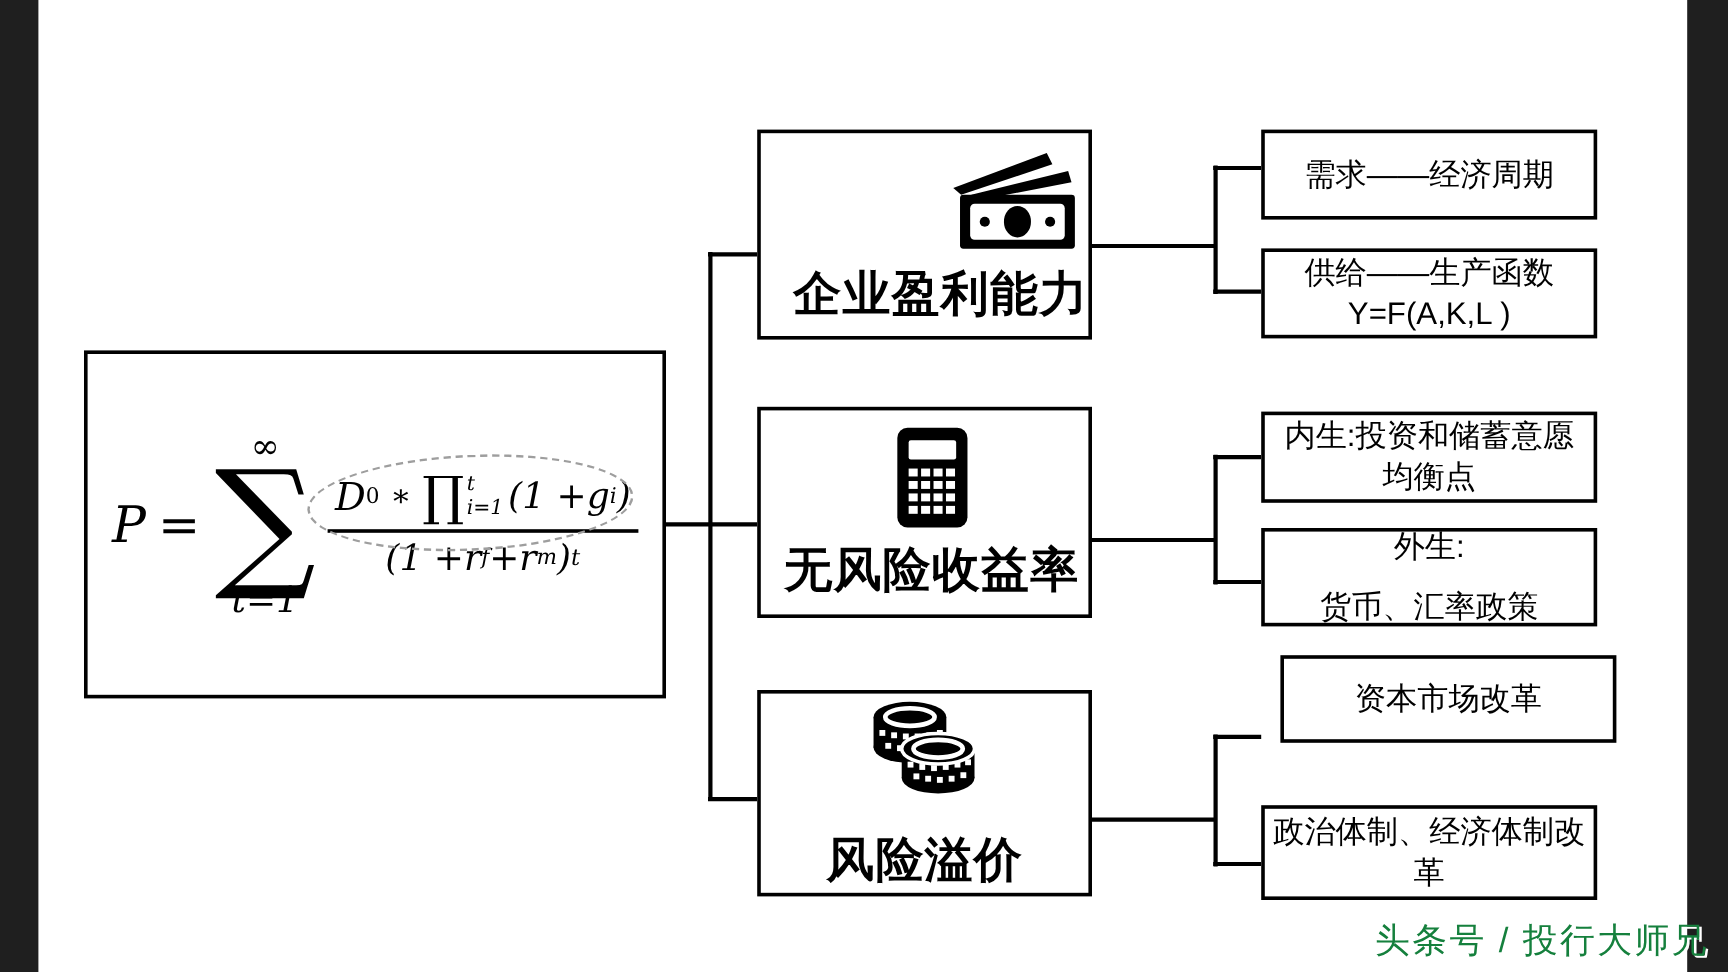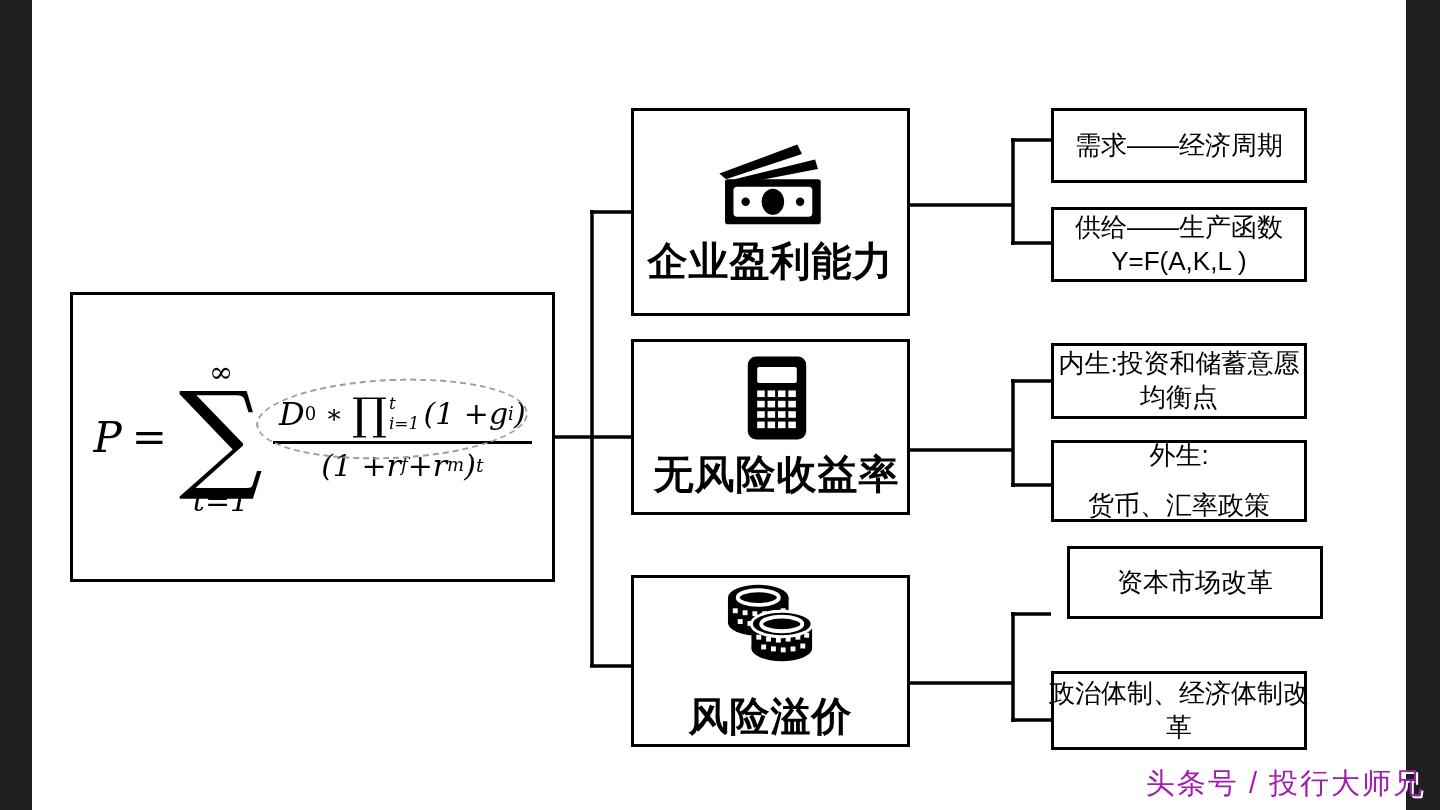--- a/index.html
+++ b/index.html
@@ -35,38 +35,38 @@
   .op-star{margin:0 9px;font-size:26px;}
   .prod-sym{font-size:44px;line-height:1;}
   .prod-scripts{display:inline-flex;flex-direction:column;justify-content:center;font-size:17px;
                 line-height:1.15;margin:0 4px 0 2px;font-style:italic;}
   .dashed-ellipse{position:absolute;left:183px;top:84px;width:268px;height:76px;
                   border:2px dashed #9e9e9e;border-radius:50%;transform:rotate(-2.5deg);z-index:2;}
 
   
   .mid-node{left:631px;width:279px;display:flex;flex-direction:column;align-items:center;
             justify-content:center;gap:4px;}
-  #node-profitability{top:108px;height:208px;}
+  #node-profitability{top:108px;height:175px;align-items:flex-end;}
   #node-riskfree{top:339px;height:176px;padding-left:12px;}
   #node-premium{top:575px;height:172px;justify-content:space-between;}
   .mid-label{font-size:40px;font-weight:700;letter-spacing:1px;white-space:nowrap;}
 
   
-  .leaf{left:1051px;width:256px;display:flex;flex-direction:column;align-items:center;
+  .leaf{left:1051px;width:280px;display:flex;flex-direction:column;align-items:center;
         justify-content:center;font-size:26px;line-height:1.3;text-align:center;}
   #leaf-demand{top:108px;height:75px;}
   #leaf-supply{top:207px;height:75px;}
   #leaf-endogenous{top:343px;height:76px;text-align:center;}
   #leaf-exogenous{top:440px;height:82px;gap:16px;}
   #leaf-capital{top:546px;height:73px;margin-left:16px;}
   #leaf-system{top:671px;height:79px;}
   .leaf span{display:block;white-space:nowrap;}
 
   
-  #watermark{position:absolute;right:16px;bottom:6px;z-index:4;font-size:29px;color:#a21caf;
+  #watermark{position:absolute;right:16px;bottom:6px;z-index:4;font-size:29px;color:#15803d;
              text-shadow:2px 2px 0 #ffffff;letter-spacing:2px;}
 </style>
 </head>
 <body>
 
 <div id="stage">
 
   <svg id="connectors" width="1440" height="810">
     <g stroke="#000" stroke-width="3.5">
       <line x1="553" y1="437" x2="631" y2="437"></line>

